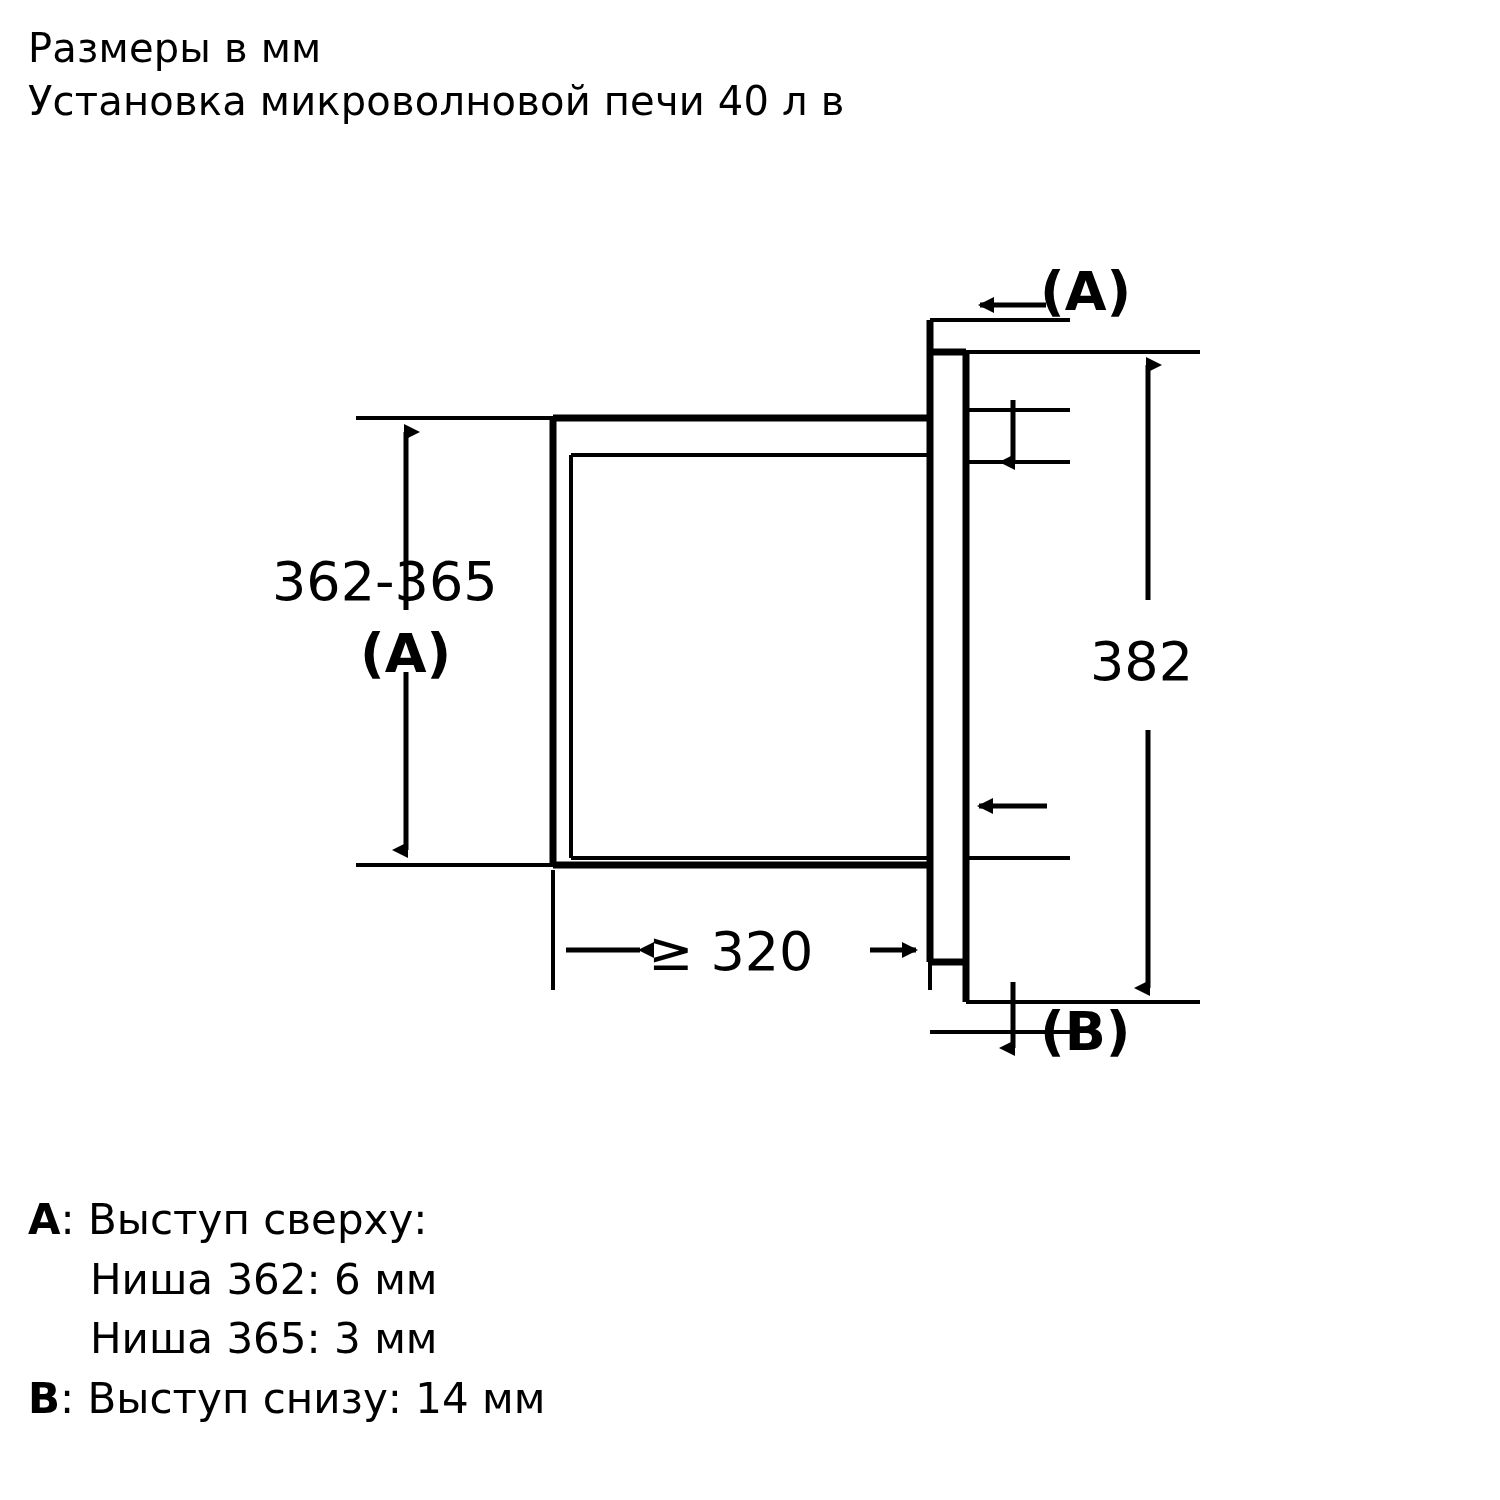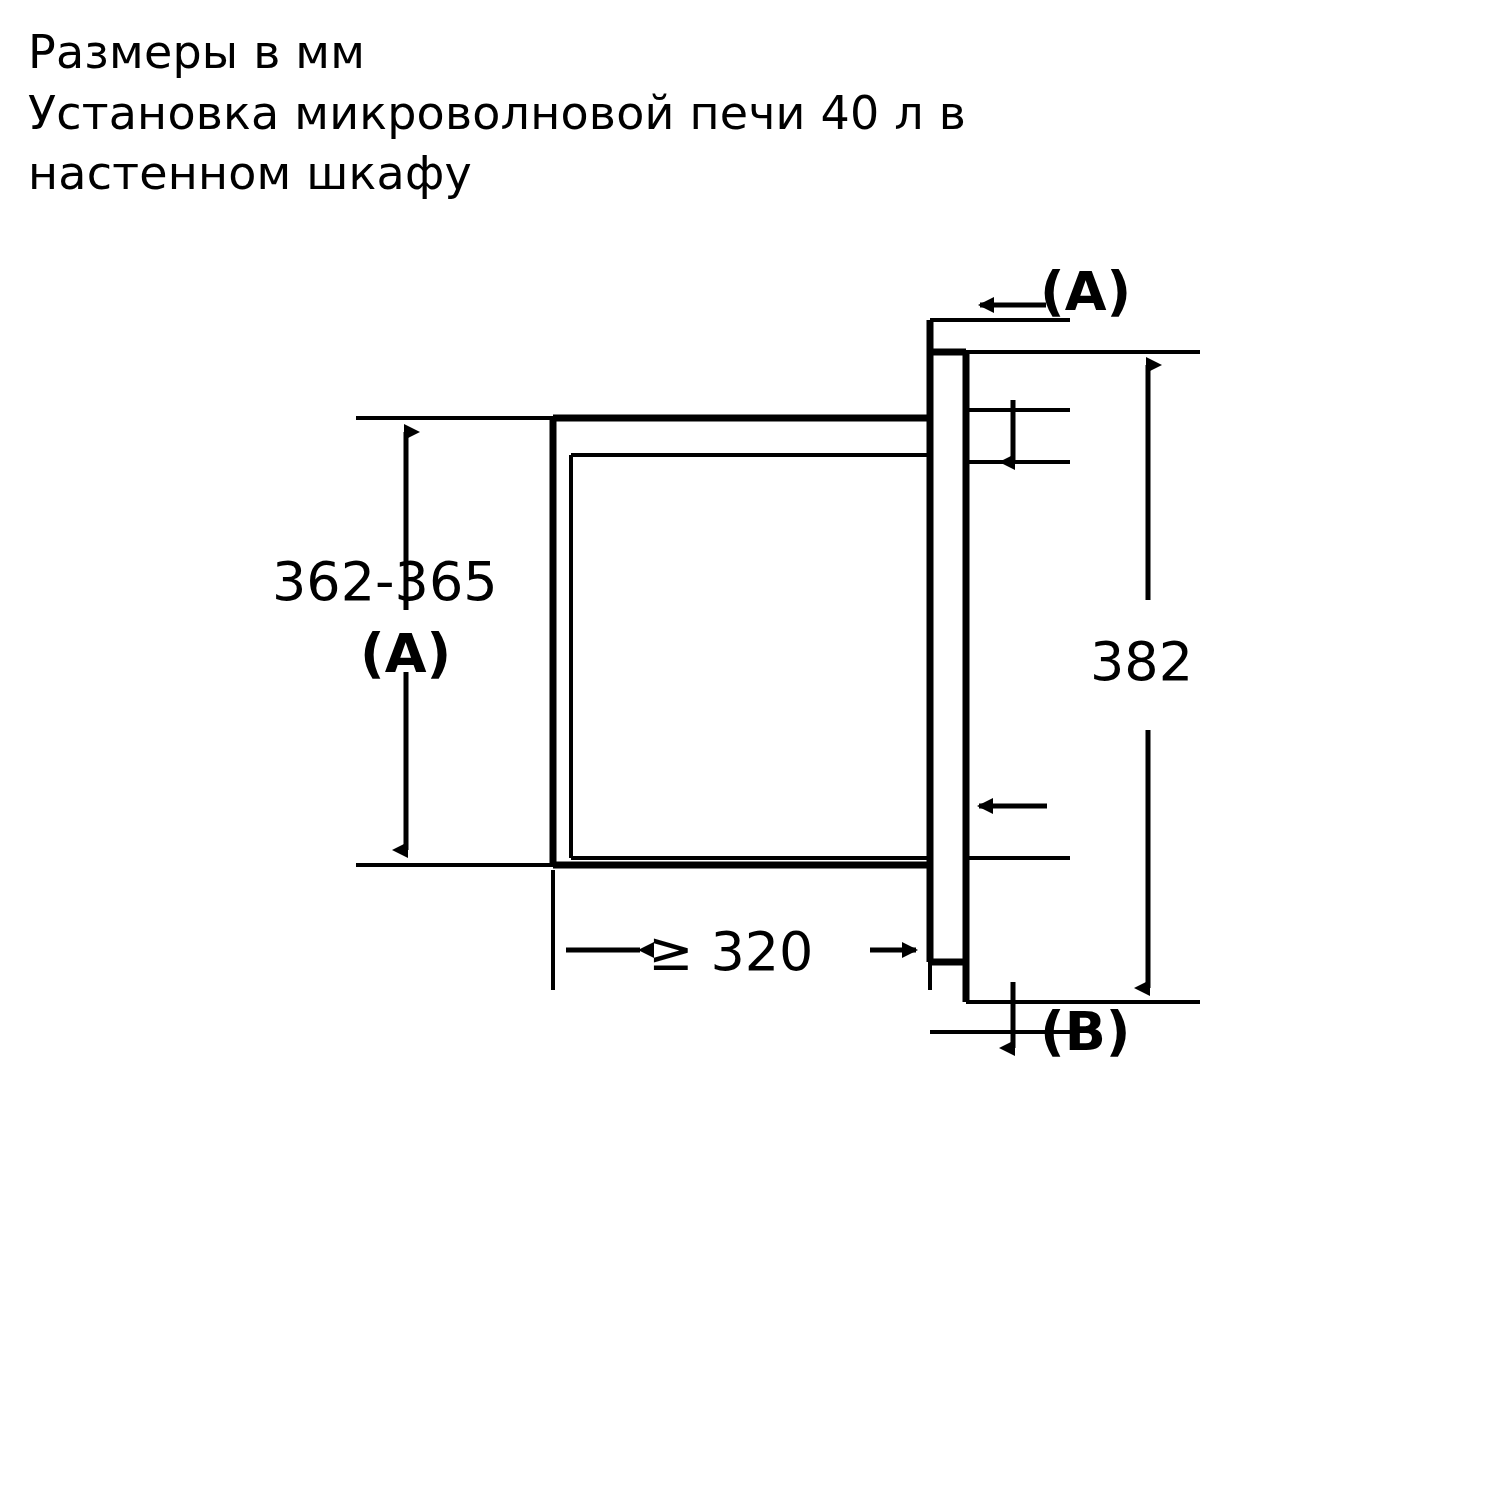--- a/index.html
+++ b/index.html
@@ -19,21 +19,21 @@
     position: absolute;
     inset: 0;
   }
   .title-block {
     position: absolute;
     left: 28px;
     top: 22px;
     width: 1320px;
   }
   .title-line {
-    font-size: 46px;
+    font-size: 40px;
     line-height: 1.32;
     font-weight: 400;
     letter-spacing: 0.2px;
     color: #000;
   }
   .drawing {
     position: absolute;
     left: 0;
     top: 210px;
     width: 1500px;
@@ -62,21 +62,20 @@
   }
 </style>
 </head>
 <body>
 
 <div class="page">
 
   <div class="title-block">
     <div class="title-line">Размеры в мм</div>
     <div class="title-line">Установка микроволновой печи 40 л в</div>
-    <div class="title-line">настенном шкафу</div>
   </div>
 
   <div class="drawing">
     <svg width="1500" height="900" viewBox="0 0 1500 900">
       <defs>
         <marker id="arrUp" markerWidth="16" markerHeight="16" refX="8" refY="14" orient="auto" markerUnits="userSpaceOnUse">
           <path d="M8,0 L16,16 L0,16 Z" fill="#000"></path>
         </marker>
         <marker id="arrEnd" markerWidth="16" markerHeight="16" refX="14" refY="8" orient="auto" markerUnits="userSpaceOnUse">
           <path d="M0,0 L16,8 L0,16 Z" fill="#000"></path>
@@ -147,14 +146,20 @@
 
       <g stroke="#000" stroke-width="5" fill="none">
         <line x1="1013" y1="838" x2="1013" y2="772" marker-start="url(#arrUp)"></line>
         <line x1="966" y1="792" x2="1070" y2="792" stroke-width="4"></line>
         <line x1="930" y1="822" x2="1070" y2="822" stroke-width="4"></line>
       </g>
       <text x="1040" y="840" font-size="54" font-weight="bold">(B)</text>
     </svg>
   </div>
 
+  <div class="legend">
+    <div class="legend-row"><span class="legend-key">A</span><span>: Выступ сверху:</span></div>
+    <div class="legend-row legend-indent">Ниша 362: 6 мм</div>
+    <div class="legend-row legend-indent">Ниша 365: 3 мм</div>
+    <div class="legend-row"><span class="legend-key">B</span><span>: Выступ снизу: 14 мм</span></div>
+  </div>
 
 </div>
 
 </body></html>

